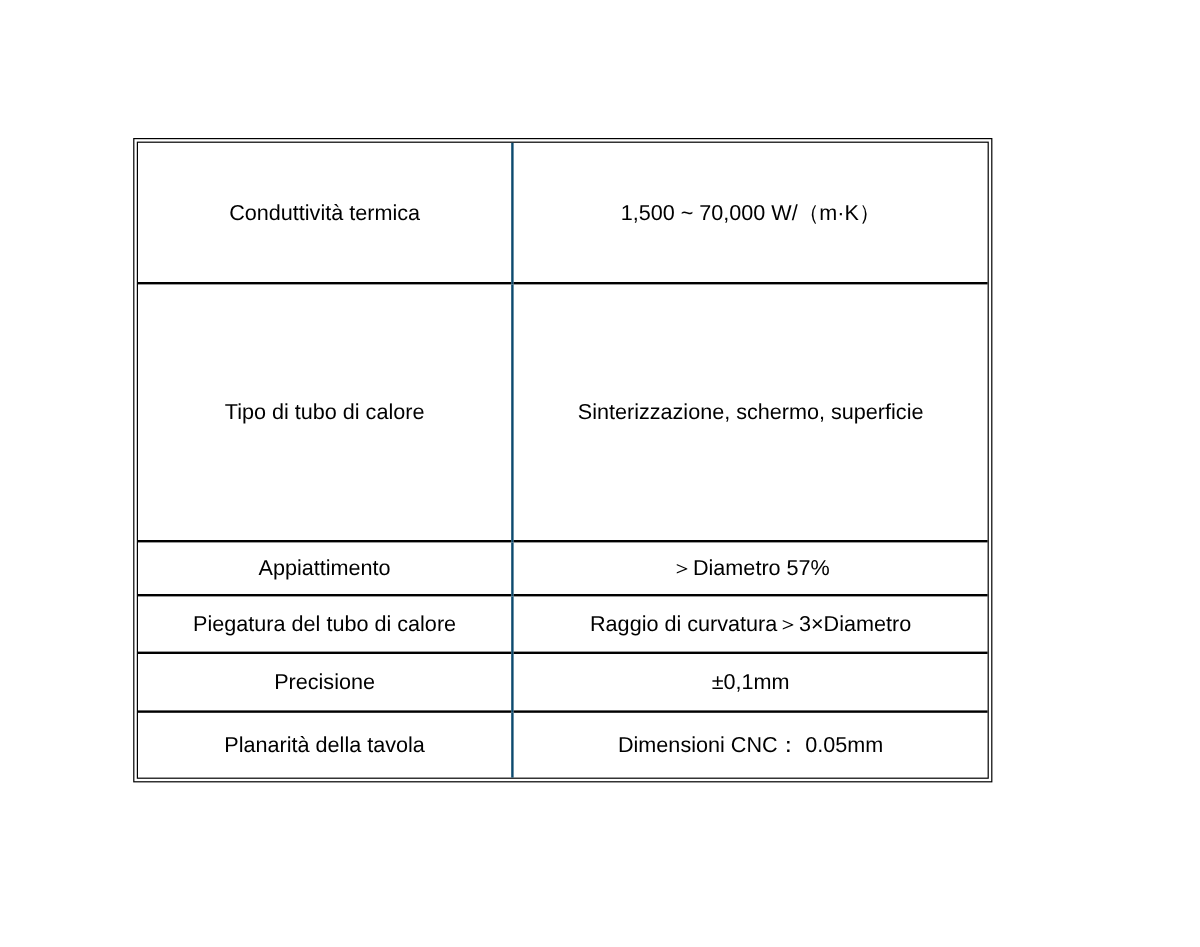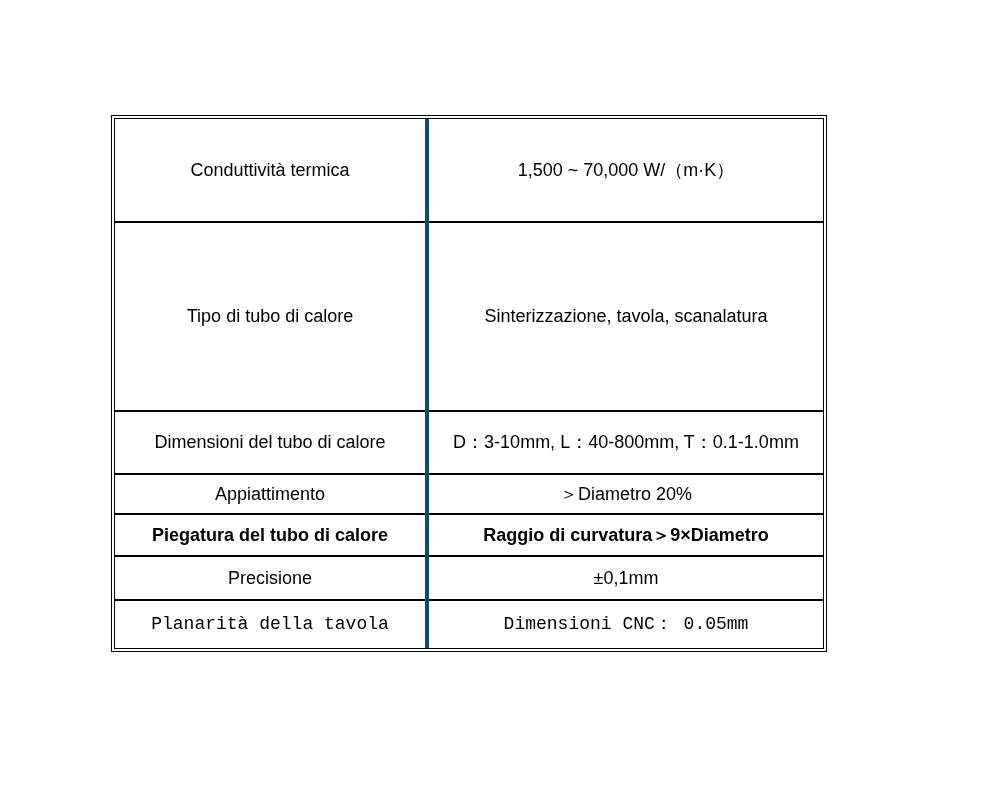--- a/index.html
+++ b/index.html
@@ -32,63 +32,58 @@
     vertical-align: middle;
     font-size: 18px;
     line-height: 1.25;
     color: #000000;
     padding: 0 6px;
     overflow: hidden;
     white-space: nowrap;
   }
   table.spec-table td.label-cell {
     width: 312px;
-    border-right: 4px solid #0c4a6e;
+    border-right: 2px solid #0c4a6e;
   }
   table.spec-table tr {
     border-bottom: 2px solid #000000;
   }
   table.spec-table tr:last-child {
     border-bottom: none;
-    font-family: Liberation Mono, monospace;
   }
   tr.row-1 { height: 94px; }
   tr.row-2 { height: 173px; }
   tr.row-3 { height: 57px; }
   tr.row-4 { height: 37px; }
-  tr.row-5 { height: 38px; font-weight: bold; }
+  tr.row-5 { height: 38px; }
   tr.row-6 { height: 38px; }
   tr.row-7 { height: 40px; }
   tr.row-8 { height: 44px; }
 </style>
 </head>
 <body>
 
 <div class="spec-table-wrap">
   <table class="spec-table">
     <tbody>
       <tr class="row-1">
         <td class="label-cell">Conduttività termica</td>
         <td class="value-cell">1,500 ~ 70,000 W/（m·K）</td>
       </tr>
       <tr class="row-2">
         <td class="label-cell">Tipo di tubo di calore</td>
-        <td class="value-cell">Sinterizzazione, tavola, scanalatura</td>
-      </tr>
-      <tr class="row-3">
-        <td class="label-cell">Dimensioni del tubo di calore</td>
-        <td class="value-cell">D：3-10mm, L：40-800mm, T：0.1-1.0mm</td>
+        <td class="value-cell">Sinterizzazione, schermo, superficie</td>
       </tr>
       <tr class="row-4">
         <td class="label-cell">Appiattimento</td>
-        <td class="value-cell">＞Diametro 20%</td>
+        <td class="value-cell">＞Diametro 57%</td>
       </tr>
       <tr class="row-5">
         <td class="label-cell">Piegatura del tubo di calore</td>
-        <td class="value-cell">Raggio di curvatura＞9×Diametro</td>
+        <td class="value-cell">Raggio di curvatura＞3×Diametro</td>
       </tr>
       <tr class="row-7">
         <td class="label-cell">Precisione</td>
         <td class="value-cell">±0,1mm</td>
       </tr>
       <tr class="row-8">
         <td class="label-cell">Planarità della tavola</td>
         <td class="value-cell">Dimensioni CNC： 0.05mm</td>
       </tr>
     </tbody>

